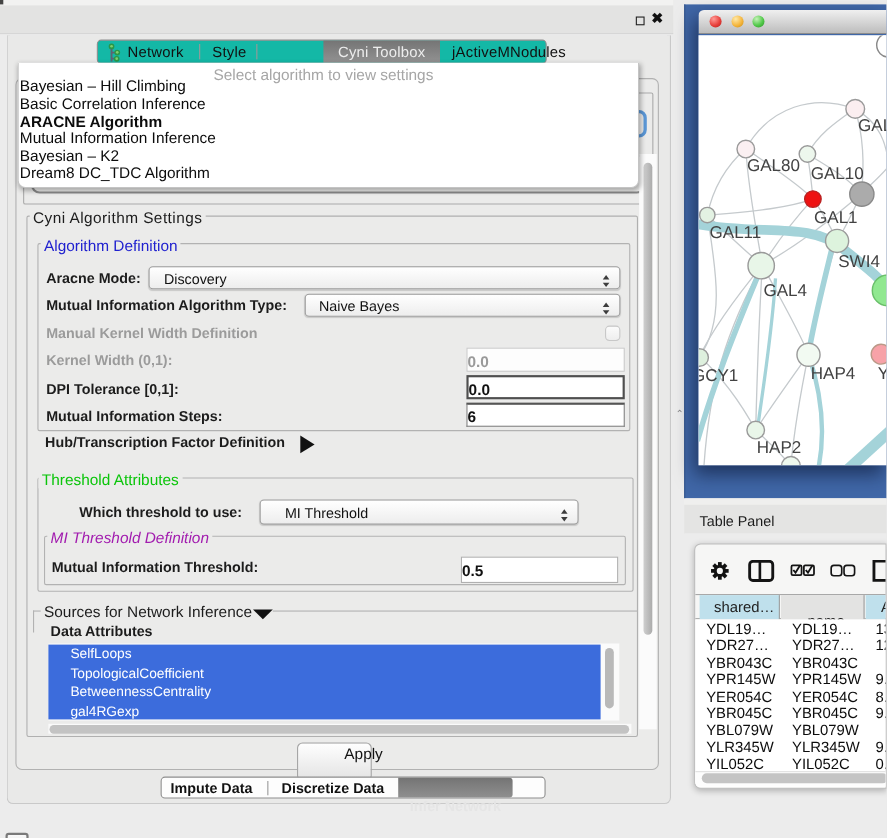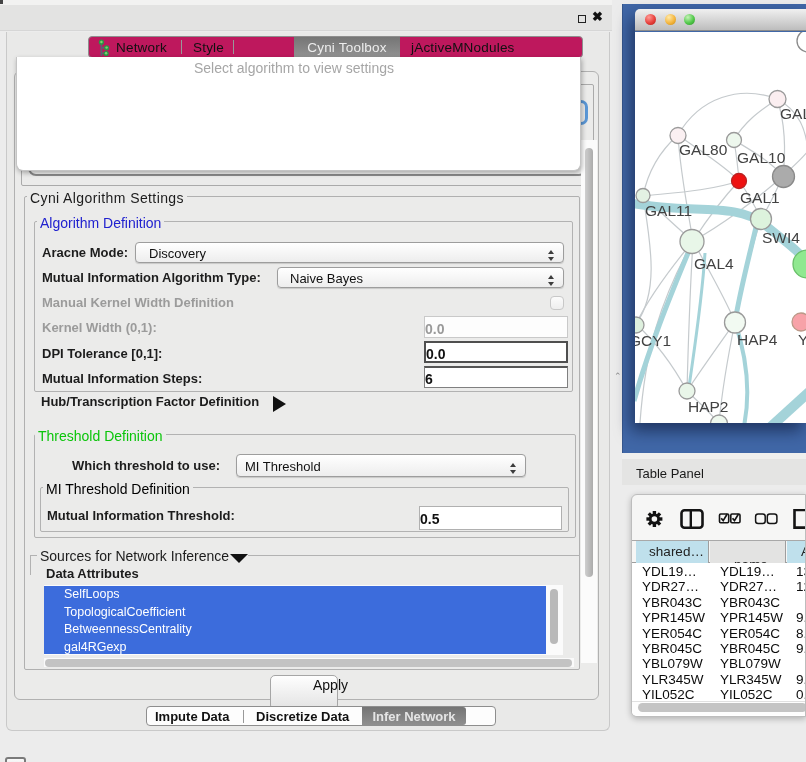--- a/index.html
+++ b/index.html
@@ -67,30 +67,30 @@
 <div class="lab" style="left:42px;top:346px;text-align:right;">DPI Tolerance [0,1]:</div>
 <div class="inp" style="left:424px;top:341px;width:144px;height:22px;border:2px solid #4f4f4f;padding-top:3px;">0.0</div>
 
 <div class="lab" style="left:42px;top:371px;">Mutual Information Steps:</div>
 <div class="inp" style="left:424px;top:366px;width:144px;height:22px;border:1px solid #808080;border-top:2px solid #555;padding-top:3px;">6</div>
 
 <div class="lab" style="left:41px;top:394px;">Hub/Transcription Factor Definition</div>
 <div class="abs" style="left:273px;top:395.5px;width:0;height:0;border-top:8.7px solid transparent;border-bottom:8.7px solid transparent;border-left:13px solid #111;"></div>
 
 <div class="gbox" style="left:34px;top:434px;width:542px;height:104px;"></div>
-<div class="gtitle" style="left:35px;top:428px;color:#0ac50a;letter-spacing:0;">Threshold Definition</div>
+<div class="gtitle" style="left:35px;top:428px;color:#0ac50a;letter-spacing:0;">Threshold Attributes</div>
 
 <div class="lab" style="left:72px;top:458px;">Which threshold to use:</div>
 <div class="combo" style="left:236px;top:454px;width:290px;height:23px;">
-    <span class="tx" style="left:8px;top:4px;">MI Threshold</span>
+    <span class="tx" style="left:22px;top:4px;">MI Threshold</span>
     <span class="arr" style="top:4px;"></span>
   </div>
 
 <div class="gbox" style="left:40px;top:487px;width:529px;height:45px;"></div>
-<div class="gtitle" style="left:43px;top:481px;color:#000000;letter-spacing:0;">MI Threshold Definition</div>
+<div class="gtitle" style="left:43px;top:481px;color:#a21caf;letter-spacing:0;font-style:italic;">MI Threshold Definition</div>
 
 <div class="lab" style="left:47px;top:508px;">Mutual Information Threshold:</div>
 <div class="inp" style="left:419px;top:506px;width:143px;height:24px;border:1px solid #b0b0b0;padding-top:4px;">0.5</div>
 
 <div class="abs" style="left:30px;top:555px;width:550px;height:1px;background:#b2b2b2;"></div>
 <div class="abs" style="left:30px;top:555px;width:1px;height:20px;background:#b2b2b2;"></div>
 <div class="gtitle" style="left:37px;top:548px;color:#1c1c1c;letter-spacing:0;">Sources for Network Inference</div>
 <div class="abs" style="left:230px;top:554px;width:0;height:0;border-left:9.5px solid transparent;border-right:9.5px solid transparent;border-top:9.5px solid #111;background:#ebebea;"></div>
 <div class="lab" style="left:46px;top:566px;">Data Attributes</div>
 
@@ -100,24 +100,24 @@
 
 <div class="abs" style="left:44px;top:658px;width:530px;height:9px;background:#fafafa;"></div>
 <div class="abs" style="left:45px;top:659px;width:527px;height:7.5px;background:#c3c3c3;border-radius:4px;"></div>
 
 <div class="abs" style="left:270px;top:675px;width:68px;height:35px;border:1px solid #a6a6a6;border-radius:5px;background:linear-gradient(#fefefe,#e3e3e3);font-size:14px;text-align:center;padding-top:1px;padding-left:42px;">Apply</div>
 
 <div class="abs" style="left:146px;top:706px;width:350px;height:20px;background:#fdfdfd;border:1px solid #8e8e8e;border-radius:4px;font-size:13px;font-weight:bold;">
   <div class="abs" style="left:96px;top:3px;width:1px;height:13px;background:#999;"></div>
   <div class="abs" style="left:8px;top:2px;">Impute Data</div>
   <div class="abs" style="left:109px;top:2px;">Discretize Data</div>
-  <div class="abs" style="left:215px;top:0;width:104px;height:18px;background:linear-gradient(#747474,#8f8f8f);border-radius:0 3px 3px 0;color:#e5e5e5;text-align:center;padding-top:2px;">Infer Network</div>
-</div>
-
-<div class="abs" style="left:88px;top:36px;width:495px;height:22px;background:#be185d;border:1px solid #8e8e8e;border-radius:4px;font-size:13.5px;letter-spacing:0.2px;">
+  <div class="abs" style="left:215px;top:0;width:104px;height:18px;background:linear-gradient(#747474,#8f8f8f);border-radius:0 3px 3px 0;color:#e5e5e5;text-align:center;padding-top:18px;">Infer Network</div>
+</div>
+
+<div class="abs" style="left:88px;top:36px;width:409px;height:22px;background:#14b8a6;border:1px solid #8e8e8e;border-radius:4px;font-size:13.5px;letter-spacing:0.2px;">
   <div class="abs" style="left:92px;top:3px;width:1px;height:14px;background:#999;"></div>
   <div class="abs" style="left:144px;top:3px;width:1px;height:14px;background:#999;"></div>
   <div class="abs" style="left:27px;top:3px;">Network</div>
   <div class="abs" style="left:104px;top:3px;">Style</div>
   <div class="abs" style="left:157px;top:21px;text-align:center;">Select</div>
   <div class="abs" style="left:205px;top:0;width:106px;height:20px;background:linear-gradient(#757575,#929292);color:#ededed;text-align:center;padding-top:3px;">Cyni Toolbox</div>
   <div class="abs" style="left:322px;top:3px;">jActiveMNodules</div>
   <svg class="abs" style="left:7px;top:1px;" width="16" height="19" viewBox="0 0 16 19">
     <g stroke="#5d6272" stroke-width="1.7" fill="none">
       <path d="M5.4,5 V18"></path>
@@ -128,20 +128,21 @@
     <circle cx="10.6" cy="9.8" r="2.6" fill="#2a9747"></circle>
     <circle cx="10.1" cy="15.5" r="2.6" fill="#2a9747"></circle>
     <circle cx="5.4" cy="4" r="1.2" fill="#7fd06f"></circle>
     <circle cx="10.6" cy="9.6" r="1.2" fill="#7fd06f"></circle>
     <circle cx="10.1" cy="15.3" r="1.2" fill="#7fd06f"></circle>
   </svg>
 </div>
 
 <div class="abs" style="left:16px;top:57px;width:565px;height:114px;background:#fff;border:1px solid #c4c4c4;border-top:none;border-radius:0 0 7px 7px;box-shadow:1px 2px 5px rgba(0,0,0,0.3);">
   <div style="position:absolute;left:0;right:9px;top:3px;text-align:center;color:#a6a6a6;font-size:14px;">Select algorithm to view settings</div>
+  <div style="position:absolute;left:1px;top:14.3px;font-size:14px;line-height:15.7px;color:#0c0c0c;">Bayesian – Hill Climbing<br>Basic Correlation Inference<br><span class="b">ARACNE Algorithm</span><br>Mutual Information Inference<br>Bayesian – K2<br>Dream8 DC_TDC Algorithm</div>
 </div>
 
 <div class="abs" style="left:614px;top:371px;width:8px;height:6px;color:#8a8a8a;font-size:9px;">⌃</div>
 
 <div class="abs" style="left:622px;top:4px;width:184px;height:449px;background:#4067a7;border-left:1px solid #35568d;"></div>
 
 <div class="abs" style="left:635px;top:9px;width:171px;height:414px;border-radius:5px 0 0 0;box-shadow:-4px 8px 16px rgba(10,22,52,0.6);">
   <div class="abs" style="left:0;top:0;width:171px;height:22px;background:linear-gradient(#f0f0f0,#bdbdbd);border-bottom:1px solid #8c8c8c;border-radius:5px 0 0 0;"></div>
   <div class="abs" style="left:10px;top:5px;width:11px;height:11px;border-radius:50%;background:radial-gradient(circle at 35% 30%, #ff9a96 0%, #e8413c 55%, #b01b17 100%);"></div>
   <div class="abs" style="left:30px;top:5px;width:11px;height:11px;border-radius:50%;background:radial-gradient(circle at 35% 30%, #ffe9a8 0%, #f5b63e 55%, #c78912 100%);"></div>

